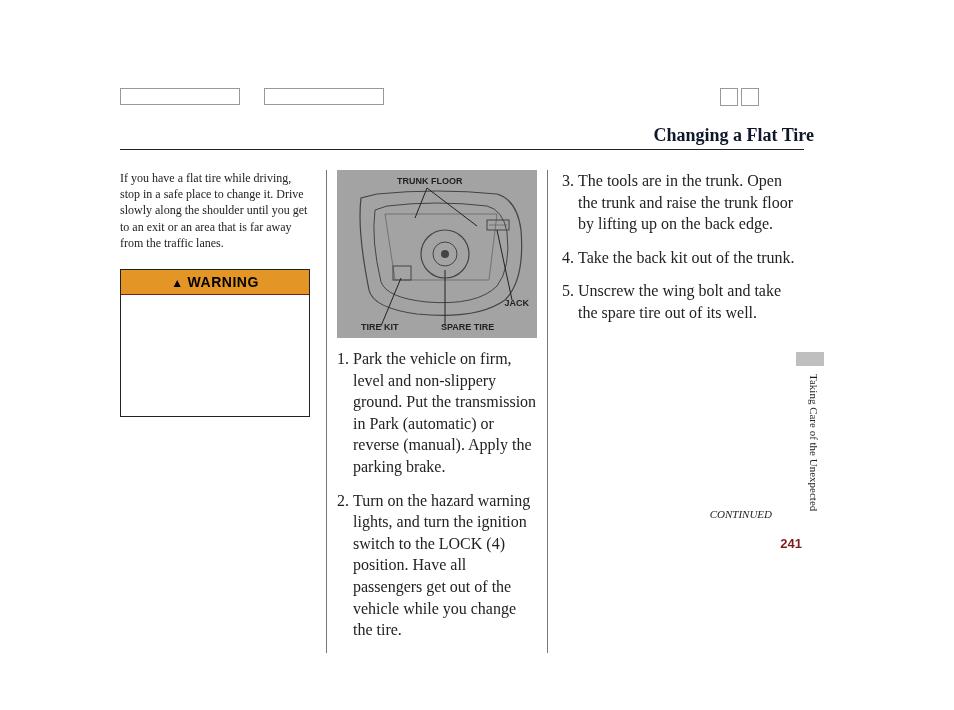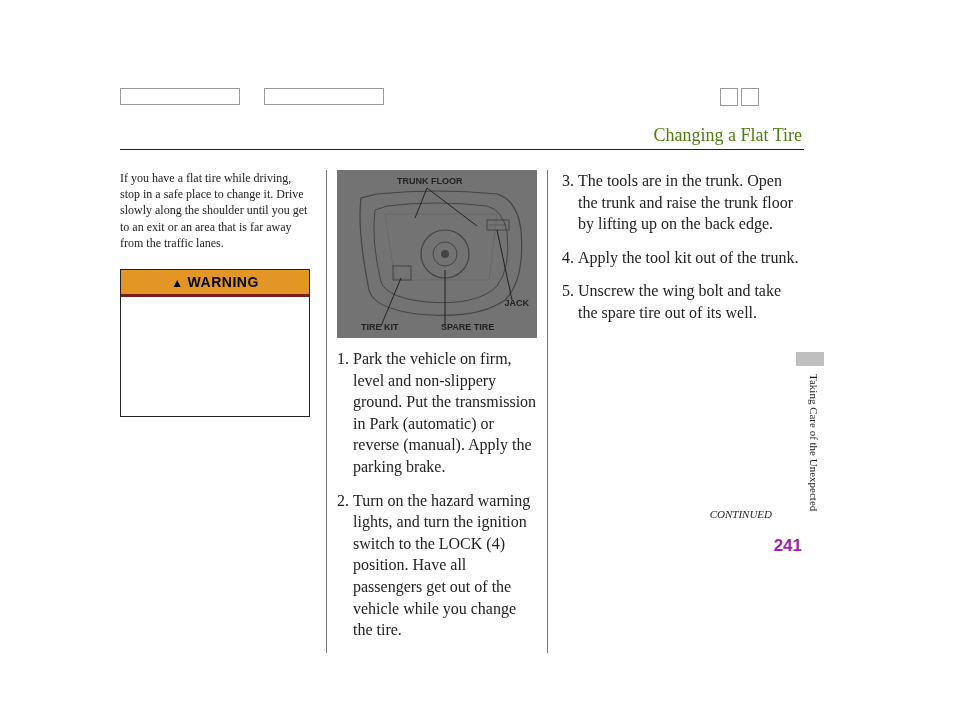--- a/index.html
+++ b/index.html
@@ -4,44 +4,44 @@
 <style>
   * { box-sizing: border-box; margin: 0; padding: 0; }
   html, body { width: 954px; height: 710px; background: #fff; font-family: Georgia, 'Times New Roman', serif; color: #222; }
   .page { position: relative; width: 954px; height: 710px; }
   .top-decor { position: absolute; top: 88px; left: 120px; }
   .top-decor .box { display: inline-block; border: 1px solid #999; height: 17px; }
   .top-decor .b1 { width: 120px; margin-right: 20px; }
   .top-decor .b2 { width: 120px; }
   .top-squares { position: absolute; top: 88px; left: 720px; }
   .top-squares .sq { display: inline-block; width: 18px; height: 18px; border: 1px solid #999; margin-right: -1px; }
-  .title { position: absolute; top: 125px; right: 152px; font-family: Georgia, serif; font-size: 18px; font-weight: normal; color: #4d7c0f; }
+  .title { position: absolute; top: 125px; right: 140px; font-family: Georgia, serif; font-size: 18px; font-weight: bold; color: #0f172a; }
   .hr-top { position: absolute; top: 149px; left: 120px; width: 684px; border-top: 1px solid #222; }
   .content { position: absolute; top: 170px; left: 120px; width: 684px; display: flex; }
   .col { position: relative; }
   .col1 { width: 206px; padding-right: 14px; }
   .col2 { width: 222px; padding: 0 10px; border-left: 1px solid #777; border-right: 1px solid #777; }
   .col3 { width: 252px; padding-left: 14px; }
   .intro { font-size: 12px; line-height: 1.35; color: #222; }
   .warning-box { margin-top: 18px; border: 1px solid #222; width: 190px; height: 148px; }
-  .warning-head { background: #e39525; color: #000; font-family: Arial, Helvetica, sans-serif; font-weight: bold; font-size: 14px; letter-spacing: 0.5px; text-align: center; padding: 4px 0; border-bottom: 3px solid #7f1d1d; }
+  .warning-head { background: #e39525; color: #000; font-family: Arial, Helvetica, sans-serif; font-weight: bold; font-size: 14px; letter-spacing: 0.5px; text-align: center; padding: 4px 0; border-bottom: 1px solid #7f1d1d; }
   .warning-head .tri { display: inline-block; margin-right: 4px; font-size: 12px; }
-  .diagram { background: #737373; width: 200px; height: 168px; margin: 0 auto 10px auto; position: relative; overflow: hidden; }
+  .diagram { background: #a3a3a3; width: 200px; height: 168px; margin: 0 auto 10px auto; position: relative; overflow: hidden; }
   .diagram svg { position: absolute; top: 0; left: 0; }
   .diagram-label { position: absolute; font-family: Arial, Helvetica, sans-serif; font-weight: bold; font-size: 9px; color: #222; }
   .lbl-trunk { top: 6px; left: 60px; }
   .lbl-jack { top: 128px; right: 8px; }
   .lbl-tool { bottom: 6px; left: 24px; }
   .lbl-spare { bottom: 6px; left: 104px; }
   ol.steps { list-style: decimal; padding-left: 16px; font-size: 16px; line-height: 1.35; color: #222; }
   ol.steps li { margin-bottom: 12px; }
   .side-tab-block { position: absolute; top: 352px; right: 130px; width: 28px; height: 14px; background: #bfbfbf; }
   .side-text { position: absolute; top: 374px; right: 134px; writing-mode: vertical-rl; font-family: Georgia, serif; font-size: 11px; color: #222; }
   .continued { position: absolute; top: 508px; right: 182px; font-style: italic; font-size: 11px; color: #222; }
-  .page-num { position: absolute; top: 536px; right: 152px; font-family: Arial, Helvetica, sans-serif; font-weight: bold; font-size: 17px; color: #a21caf; }
+  .page-num { position: absolute; top: 536px; right: 152px; font-family: Arial, Helvetica, sans-serif; font-weight: bold; font-size: 13px; color: #7f1d1d; }
 </style>
 </head>
 <body>
 
 <div class="page">
 
   <div class="top-decor">
     <span class="box b1"></span>
     <span class="box b2"></span>
   </div>
@@ -89,21 +89,21 @@
       </div>
       <ol class="steps" start="1">
         <li>Park the vehicle on firm, level and non-slippery ground. Put the transmission in Park (automatic) or reverse (manual). Apply the parking brake.</li>
         <li>Turn on the hazard warning lights, and turn the ignition switch to the LOCK (4) position. Have all passengers get out of the vehicle while you change the tire.</li>
       </ol>
     </div>
 
     <div class="col col3">
       <ol class="steps" start="3">
         <li>The tools are in the trunk. Open the trunk and raise the trunk floor by lifting up on the back edge.</li>
-        <li>Apply the tool kit out of the trunk.</li>
+        <li>Take the back kit out of the trunk.</li>
         <li>Unscrew the wing bolt and take the spare tire out of its well.</li>
       </ol>
     </div>
 
   </div>
 
   <div class="side-tab-block"></div>
   <div class="side-text">Taking Care of the Unexpected</div>
 
   <div class="continued">CONTINUED</div>

